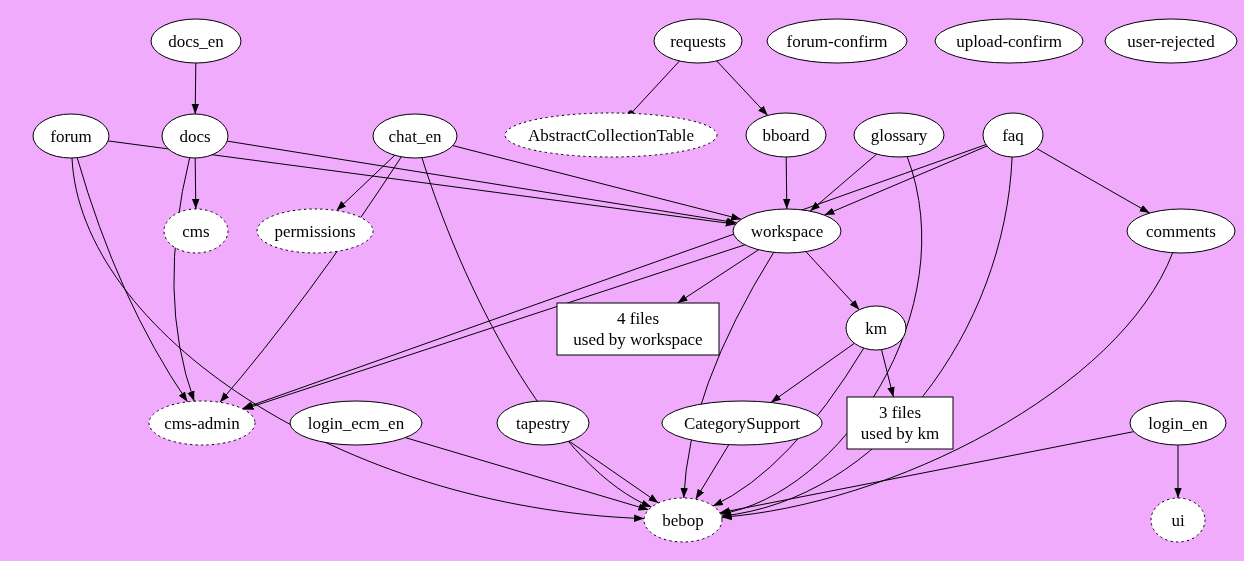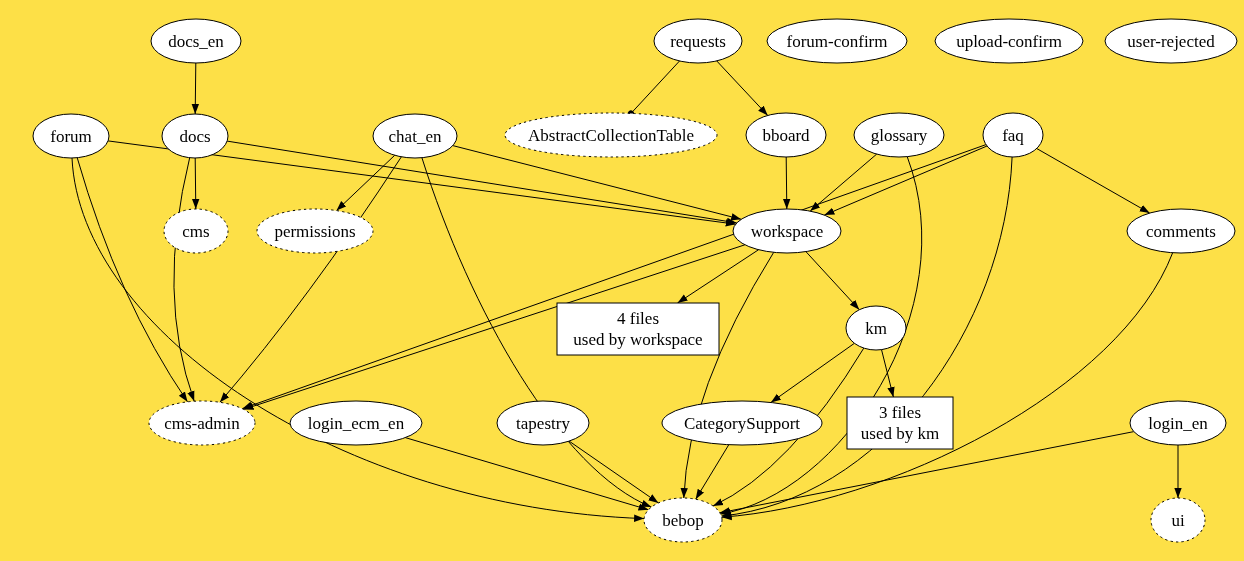--- a/index.html
+++ b/index.html
@@ -10,21 +10,21 @@
   }
   body {
     width: 1244px;
     height: 561px;
     overflow: hidden;
   }
   .canvas {
     position: relative;
     width: 1244px;
     height: 561px;
-    background: #fde047;
+    background: #f0abfc;
   }
   .edge {
     fill: none;
     stroke: #000000;
     stroke-width: 1;
   }
   .node-shape {
     fill: #ffffff;
     stroke: #000000;
     stroke-width: 1;

